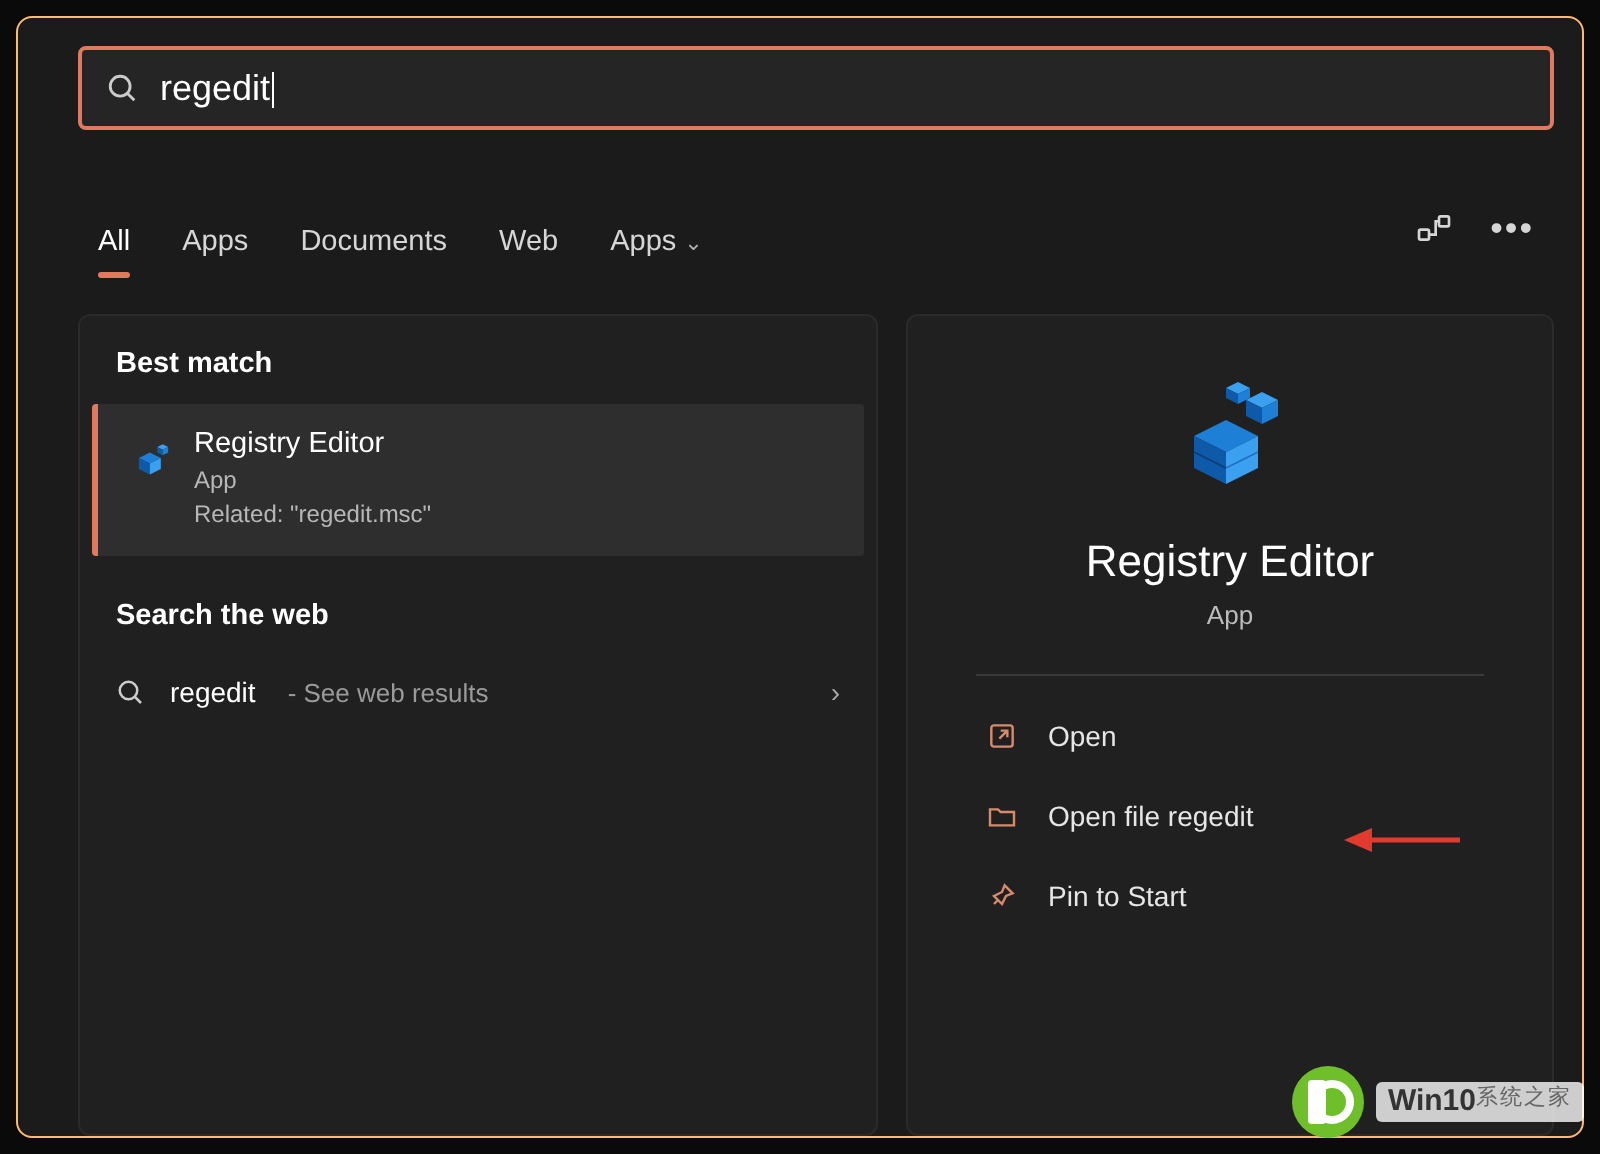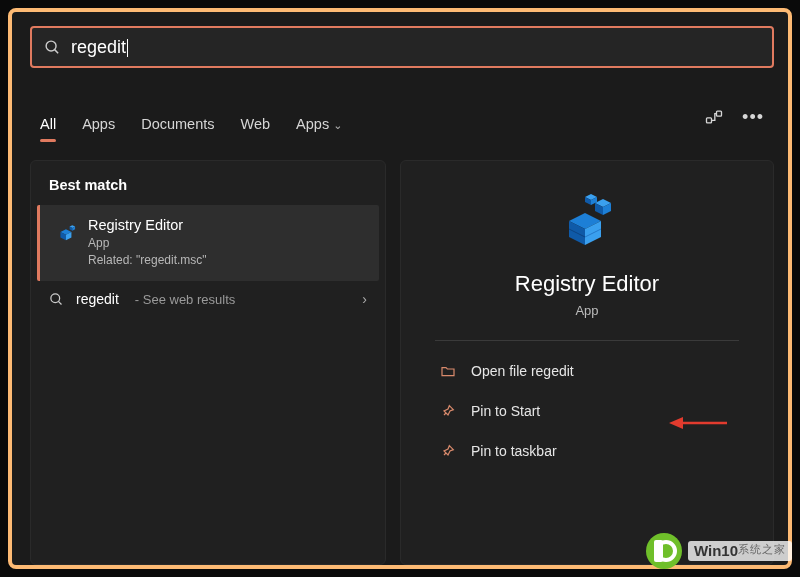--- a/index.html
+++ b/index.html
@@ -1,31 +1,31 @@
 <!DOCTYPE html>
 <html><head>
 <meta charset="utf-8">
 <style>
   * { box-sizing: border-box; margin: 0; padding: 0; font-family: "Segoe UI", Arial, sans-serif; }
   body { background:#0a0a0a; width:800px; height:577px; overflow:hidden; position:relative; color:#fff; }
-  .panel { position:absolute; inset:8px; background:#1b1b1b; border:4px solid #fdba74; border-radius:8px; display:flex; flex-direction:column; padding:14px 14px 0 18px; }
+  .panel { position:absolute; inset:8px; background:#1b1b1b; border:1px solid #fdba74; border-radius:8px; display:flex; flex-direction:column; padding:14px 14px 0 30px; }
   .searchbox { display:flex; align-items:center; height:42px; background:#252525; border:2px solid #e07a5f; border-radius:4px; padding:0 12px; gap:10px; }
   .searchbox svg { flex:0 0 auto; }
   .searchbox .txt { font-size:18px; color:#fff; position:relative; }
   .searchbox .txt::after { content:""; position:absolute; right:-2px; top:2px; width:1px; height:18px; background:#fff; }
   .tabs-row { display:flex; align-items:center; margin-top:24px; padding:0 10px; }
   .tabs { display:flex; gap:26px; font-size:14.5px; color:#d6d6d6; }
   .tab { position:relative; padding-bottom:10px; cursor:default;margin-top:24px; }
   .tab.active { color:#fff; }
   .tab.active::after { content:""; position:absolute; left:0; right:0; bottom:0; height:3px; background:#e07a5f; border-radius:2px; }
   .tab .chev { margin-left:4px; font-size:11px; opacity:.8; }
   .tools { margin-left:auto; display:flex; gap:18px; align-items:center; color:#d6d6d6; }
   .tools .dots { font-size:18px; letter-spacing:1px; }
   .content { display:flex; gap:14px; margin-top:18px; flex:1; min-height:0; }
-  .left { width:356px; background:#202020; border:1px solid #2a2a2a; border-radius:6px; padding:16px 0 0 0; display:flex; flex-direction:column; }
+  .left { width:400px; background:#202020; border:1px solid #2a2a2a; border-radius:6px; padding:16px 0 0 0; display:flex; flex-direction:column; }
   .section-h { font-size:14.5px; color:#fff; padding:0 18px 12px; font-weight:600; }
   .best { margin:0 6px; background:#2e2e2e; border-left:3px solid #e07a5f; border-radius:2px; padding:12px 14px 14px; display:flex; gap:12px; align-items:flex-start; }
   .reg-icon { width:22px; height:22px; margin-top:4px; flex:0 0 auto; }
   .best .title { font-size:14.5px; color:#fff; }
   .best .sub { font-size:12px; color:#b7b7b7; margin-top:3px; }
   .best .rel { font-size:12px; color:#b7b7b7; margin-top:3px; }
   .section-h2 { font-size:14.5px; color:#fff; padding:22px 18px 12px; font-weight:600; }
   .webrow { display:flex; align-items:center; padding:10px 18px; gap:12px; color:#d6d6d6; font-size:14px; }
   .webrow .label { color:#fff; }
   .webrow .hint { color:#9a9a9a; font-size:13px; margin-left:4px; }
@@ -95,20 +95,21 @@
             <polygon points="42,6 42,12 36,15 36,9" fill="#1d7fd6"></polygon>
           </g>
         </svg>
         <div>
           <div class="title">Registry Editor</div>
           <div class="sub">App</div>
           <div class="rel">Related: "regedit.msc"</div>
         </div>
       </div>
 
+      <div class="section-h2">Search the web</div>
 
       <div class="webrow">
         <svg width="15" height="15" viewBox="0 0 24 24" fill="none" stroke="#ccc" stroke-width="2">
             <circle cx="10" cy="10" r="7"></circle>
             <line x1="20" y1="20" x2="15" y2="15"></line>
           </svg>
         <span class="label">regedit</span>
         <span class="hint">- See web results</span>
         <span class="chevr">›</span>
       </div>
@@ -134,40 +135,41 @@
         <h2>Registry Editor</h2>
         <div class="subtype">App</div>
       </div>
 
       <div class="divider"></div>
 
       <div class="actions">
         <div class="act">
           <span class="ico">
               <svg width="16" height="16" viewBox="0 0 24 24" fill="none" stroke="#d98a6c" stroke-width="1.8">
+                <rect x="4" y="4" width="16" height="16" rx="2"></rect>
+                <path d="M10 14 L16 8 M11 8 H16 V13"></path>
+              </svg>
+            </span>
+          <span>Open</span>
+        </div>
+        <div class="act">
+          <span class="ico">
+              <svg width="16" height="16" viewBox="0 0 24 24" fill="none" stroke="#d98a6c" stroke-width="1.8">
                 <path d="M3 7 H9 L11 9 H21 V19 H3 Z"></path>
               </svg>
             </span>
           <span>Open file regedit</span>
         </div>
         <div class="act">
           <span class="ico">
               <svg width="16" height="16" viewBox="0 0 24 24" fill="none" stroke="#d98a6c" stroke-width="1.8">
                 <path d="M14 4 L20 10 L15 12 L12 18 L6 12 L12 9 Z M6 18 L9 15"></path>
               </svg>
             </span>
           <span>Pin to Start</span>
-        </div>
-        <div class="act">
-          <span class="ico">
-              <svg width="16" height="16" viewBox="0 0 24 24" fill="none" stroke="#d98a6c" stroke-width="1.8">
-                <path d="M14 4 L20 10 L15 12 L12 18 L6 12 L12 9 Z M6 18 L9 15"></path>
-              </svg>
-            </span>
-          <span>Pin to taskbar</span>
         </div>
       </div>
 
       <svg class="arrow" width="60" height="20" viewBox="0 0 60 20">
         <line x1="58" y1="10" x2="8" y2="10" stroke="#e23b2e" stroke-width="2.4"></line>
         <polygon points="0,10 14,4 14,16" fill="#e23b2e"></polygon>
       </svg>
     </div>
 
   </div>

